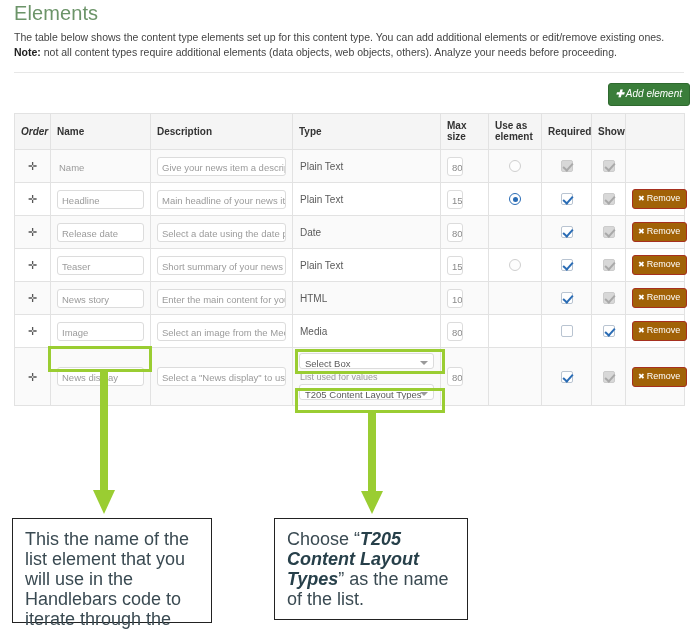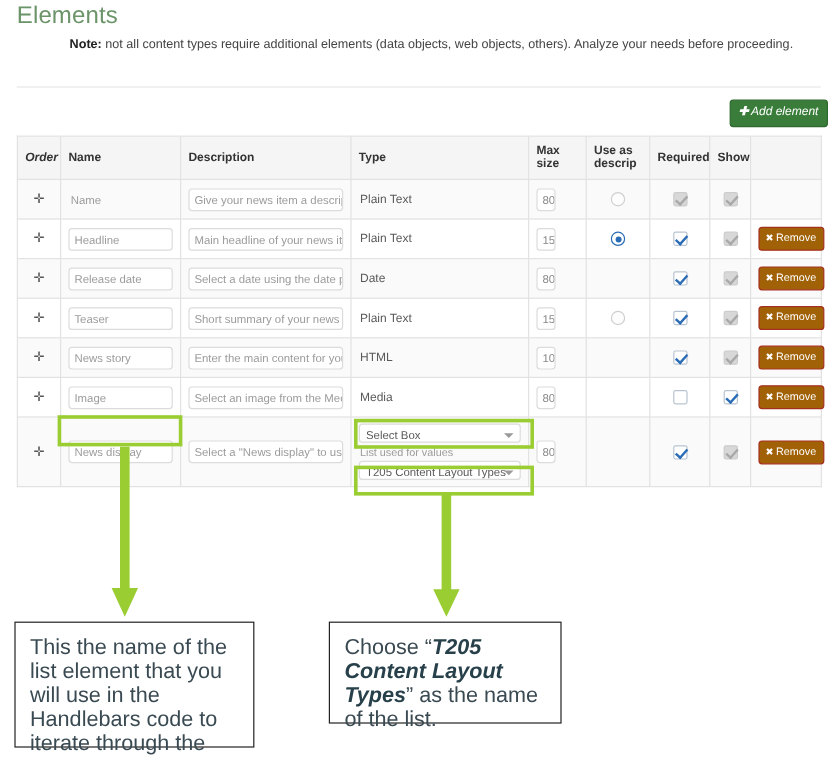--- a/index.html
+++ b/index.html
@@ -28,21 +28,21 @@
   }
   #intro-block {
     position: absolute;
     left: 14px;
     top: 30px;
     width: 660px;
     font-size: 10.5px;
     line-height: 15px;
     color: #444;
   }
-  #intro-block .note-label { font-weight: bold; color: #222; margin-left: 44px; }
+  #intro-block .note-label { font-weight: bold; color: #222; }
   #divider {
     position: absolute;
     left: 14px;
     top: 72px;
     width: 670px;
     height: 1px;
     background: #e7e7e7;
   }
 
   
@@ -275,20 +275,21 @@
     padding: 10px 12px;
   }
   .callout b { font-weight: bold; font-style: italic; color: #27404a; }
 </style>
 </head>
 <body>
 
 <div id="page-title">Elements</div>
 
 <div id="intro-block">
+  <div>The table below shows the content type elements set up for this content type. You can add additional elements or edit/remove existing ones.</div>
   <div><span class="note-label">Note:</span><span> not all content types require additional elements (data objects, web objects, others). Analyze your needs before proceeding.</span></div>
 </div>
 
 <div id="divider"></div>
 
 <div id="add-element-button">
   <span class="plus-glyph">✚</span><span>Add element</span>
 </div>
 
 <table id="elements-table">
@@ -303,21 +304,21 @@
       <col class="col-show">
       <col class="col-actions">
   </colgroup>
   <thead>
     <tr>
       <th class="c-order">Order</th>
       <th>Name</th>
       <th>Description</th>
       <th>Type</th>
       <th>Max size</th>
-      <th>Use as descrip</th>
+      <th>Use as element</th>
       <th>Required</th>
       <th>Show</th>
       <th></th>
     </tr>
   </thead>
   <tbody id="table-body">
       <tr class="row-even">
         <td class="drag-handle">✛</td>
         <td>
           <div class="cell-input plain">Name</div>
@@ -466,15 +467,15 @@
 
 <svg class="arrow" style="left:358px; top:412px;" width="30" height="105" viewBox="0 0 30 105">
   <rect x="10" y="0" width="8" height="83" fill="#9ACD32"></rect>
   <polygon points="3,79 25,79 14,102" fill="#9ACD32"></polygon>
 </svg>
 
 <div class="callout" style="left:12px; top:518px; width:200px; height:105px;">
   <span>This the name of the list element that you will use in the Handlebars code to iterate through the list.</span>
 </div>
 
-<div class="callout" style="left:274px; top:518px; width:194px; height:85px;">
+<div class="callout" style="left:274px; top:518px; width:194px; height:102px;">
   <span>Choose “</span><b>T205 Content Layout Types</b><span>” as the name of the list.</span>
 </div>
 
 </body></html>

